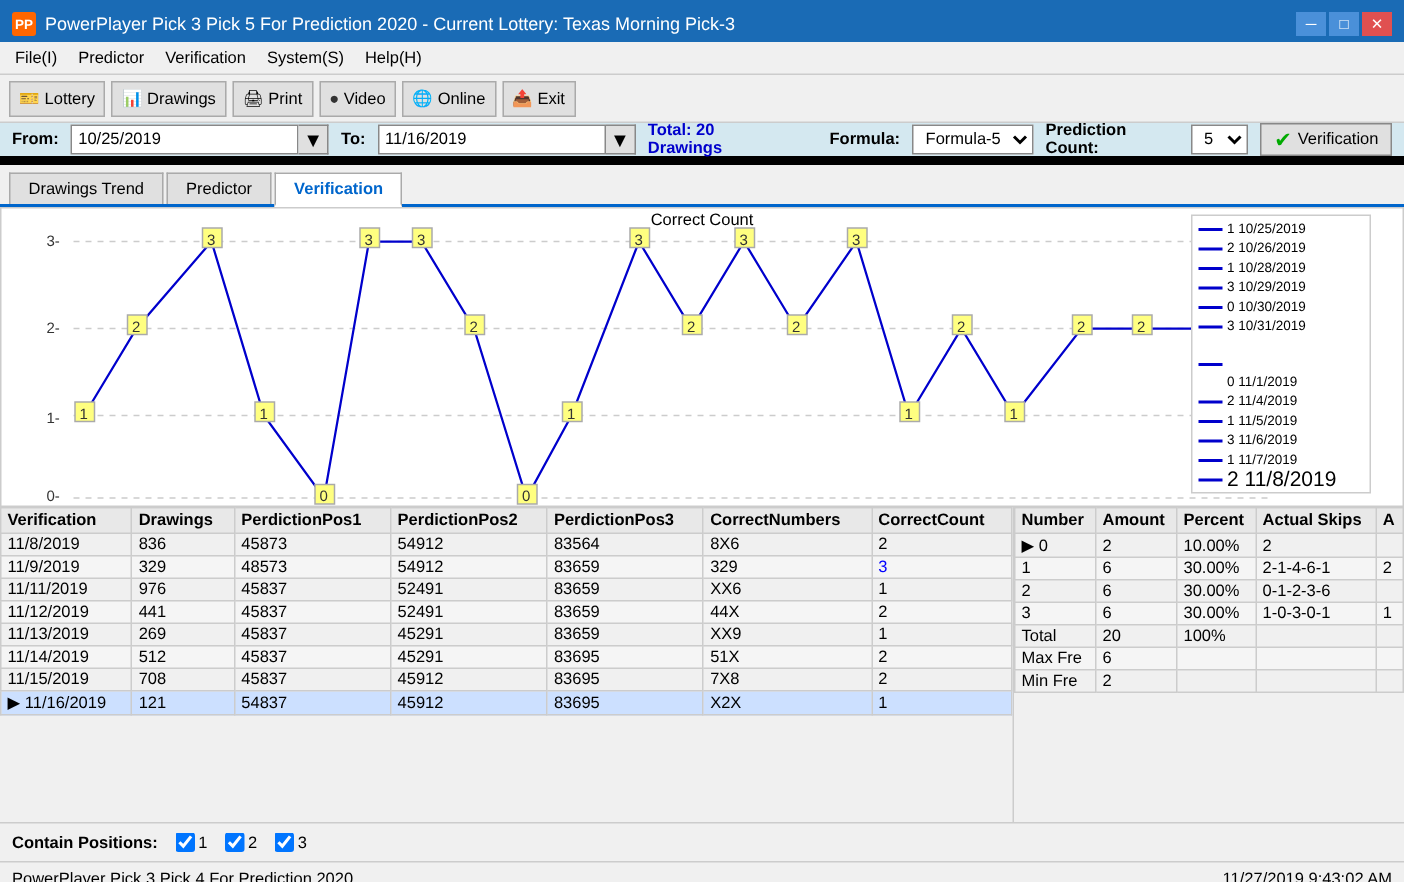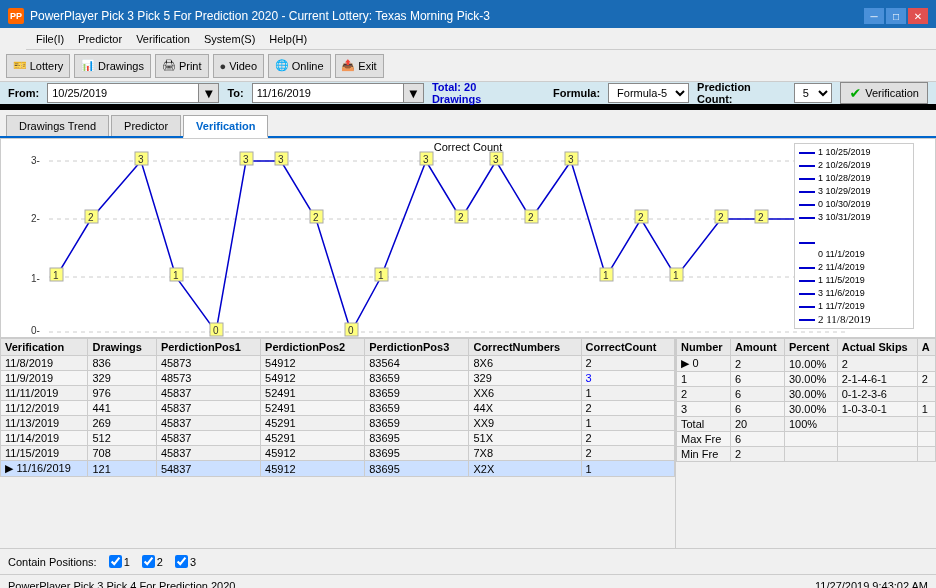--- a/index.html
+++ b/index.html
@@ -7,21 +7,21 @@
     
     
     .title-bar { background: #1a6bb5; color: white; padding: 4px 8px; display: flex; align-items: flex-end; justify-content: space-between; height: 28px; }
     .title-bar-left { display: flex; align-items: center; gap: 6px; font-size: 12px; }
     .title-bar-icon { width: 16px; height: 16px; background: #ff6600; border-radius: 2px; display: flex; align-items: center; justify-content: center; color: white; font-size: 9px; font-weight: bold; }
     .title-bar-controls { display: flex; gap: 2px; }
     .title-btn { width: 20px; height: 16px; background: #4a90d9; border: none; color: white; cursor: pointer; font-size: 10px; display: flex; align-items: center; justify-content: center; }
     .title-btn.close { background: #e05050; }
     
     
-    .menu-bar { background: #f0f0f0; padding: 2px 4px; display: flex; align-items: center; gap: 2px; height: 22px; border-bottom: 1px solid #ccc; margin-left: 26px; }
+    .menu-bar { background: #f0f0f0; padding: 2px 4px; display: flex; align-items: center; gap: 2px; height: 22px; border-bottom: 1px solid #ccc; }
     .menu-item { padding: 2px 6px; cursor: pointer; font-size: 11px; }
     
     
     .toolbar { background: #f0f0f0; padding: 3px 6px; display: flex; align-items: center; gap: 4px; height: 32px; border-bottom: 1px solid #ccc; }
     .toolbar-btn { display: flex; align-items: center; gap: 3px; padding: 2px 6px; background: #e0e0e0; border: 1px solid #aaa; cursor: pointer; font-size: 11px; height: 24px; }
     
     
     .filter-bar { background: #d4e8f0; padding: 3px 8px; display: flex; align-items: center; gap: 8px; height: 28px; border-bottom: 6px solid #000000; }
     .filter-label { font-size: 11px; font-weight: bold; }
     .filter-input { display: flex; align-items: center; gap: 0; }
@@ -283,21 +283,21 @@
     <div class="legend-item">
         <div class="legend-color"></div>
         <span style="font-size:9px;">3 11/6/2019</span>
       </div>
     <div class="legend-item">
         <div class="legend-color"></div>
         <span style="font-size:9px;">1 11/7/2019</span>
       </div>
     <div class="legend-item">
         <div class="legend-color"></div>
-        <span style="font-size:11px;font-family:Liberation Serif, serif;">2 11/8/2019</span>
+        <span style="font-size:14px;">2 11/8/2019</span>
       </div>
   </div>
 </div>
 
 <div class="data-area">
 
   <div class="main-table-wrapper">
     <table>
       <thead>
         <tr>
@@ -447,21 +447,21 @@
             <td></td>
             <td></td>
             <td></td>
           </tr>
         </tbody>
     </table>
   </div>
 </div>
 
 <div class="contain-bar">
-  <span style="font-weight:normal;">Contain Positions:</span>
+  <span style="font-weight:bold;">Contain Positions:</span>
   <label style="display:flex;align-items:center;gap:2px;">
     <input type="checkbox" checked="" style=""> 
       <span>1</span>
   </label>
   <label style="display:flex;align-items:center;gap:2px;">
     <input type="checkbox" checked="" style=""> 
       <span>2</span>
   </label>
   <label style="display:flex;align-items:center;gap:2px;">
     <input type="checkbox" checked="" style=""> 

